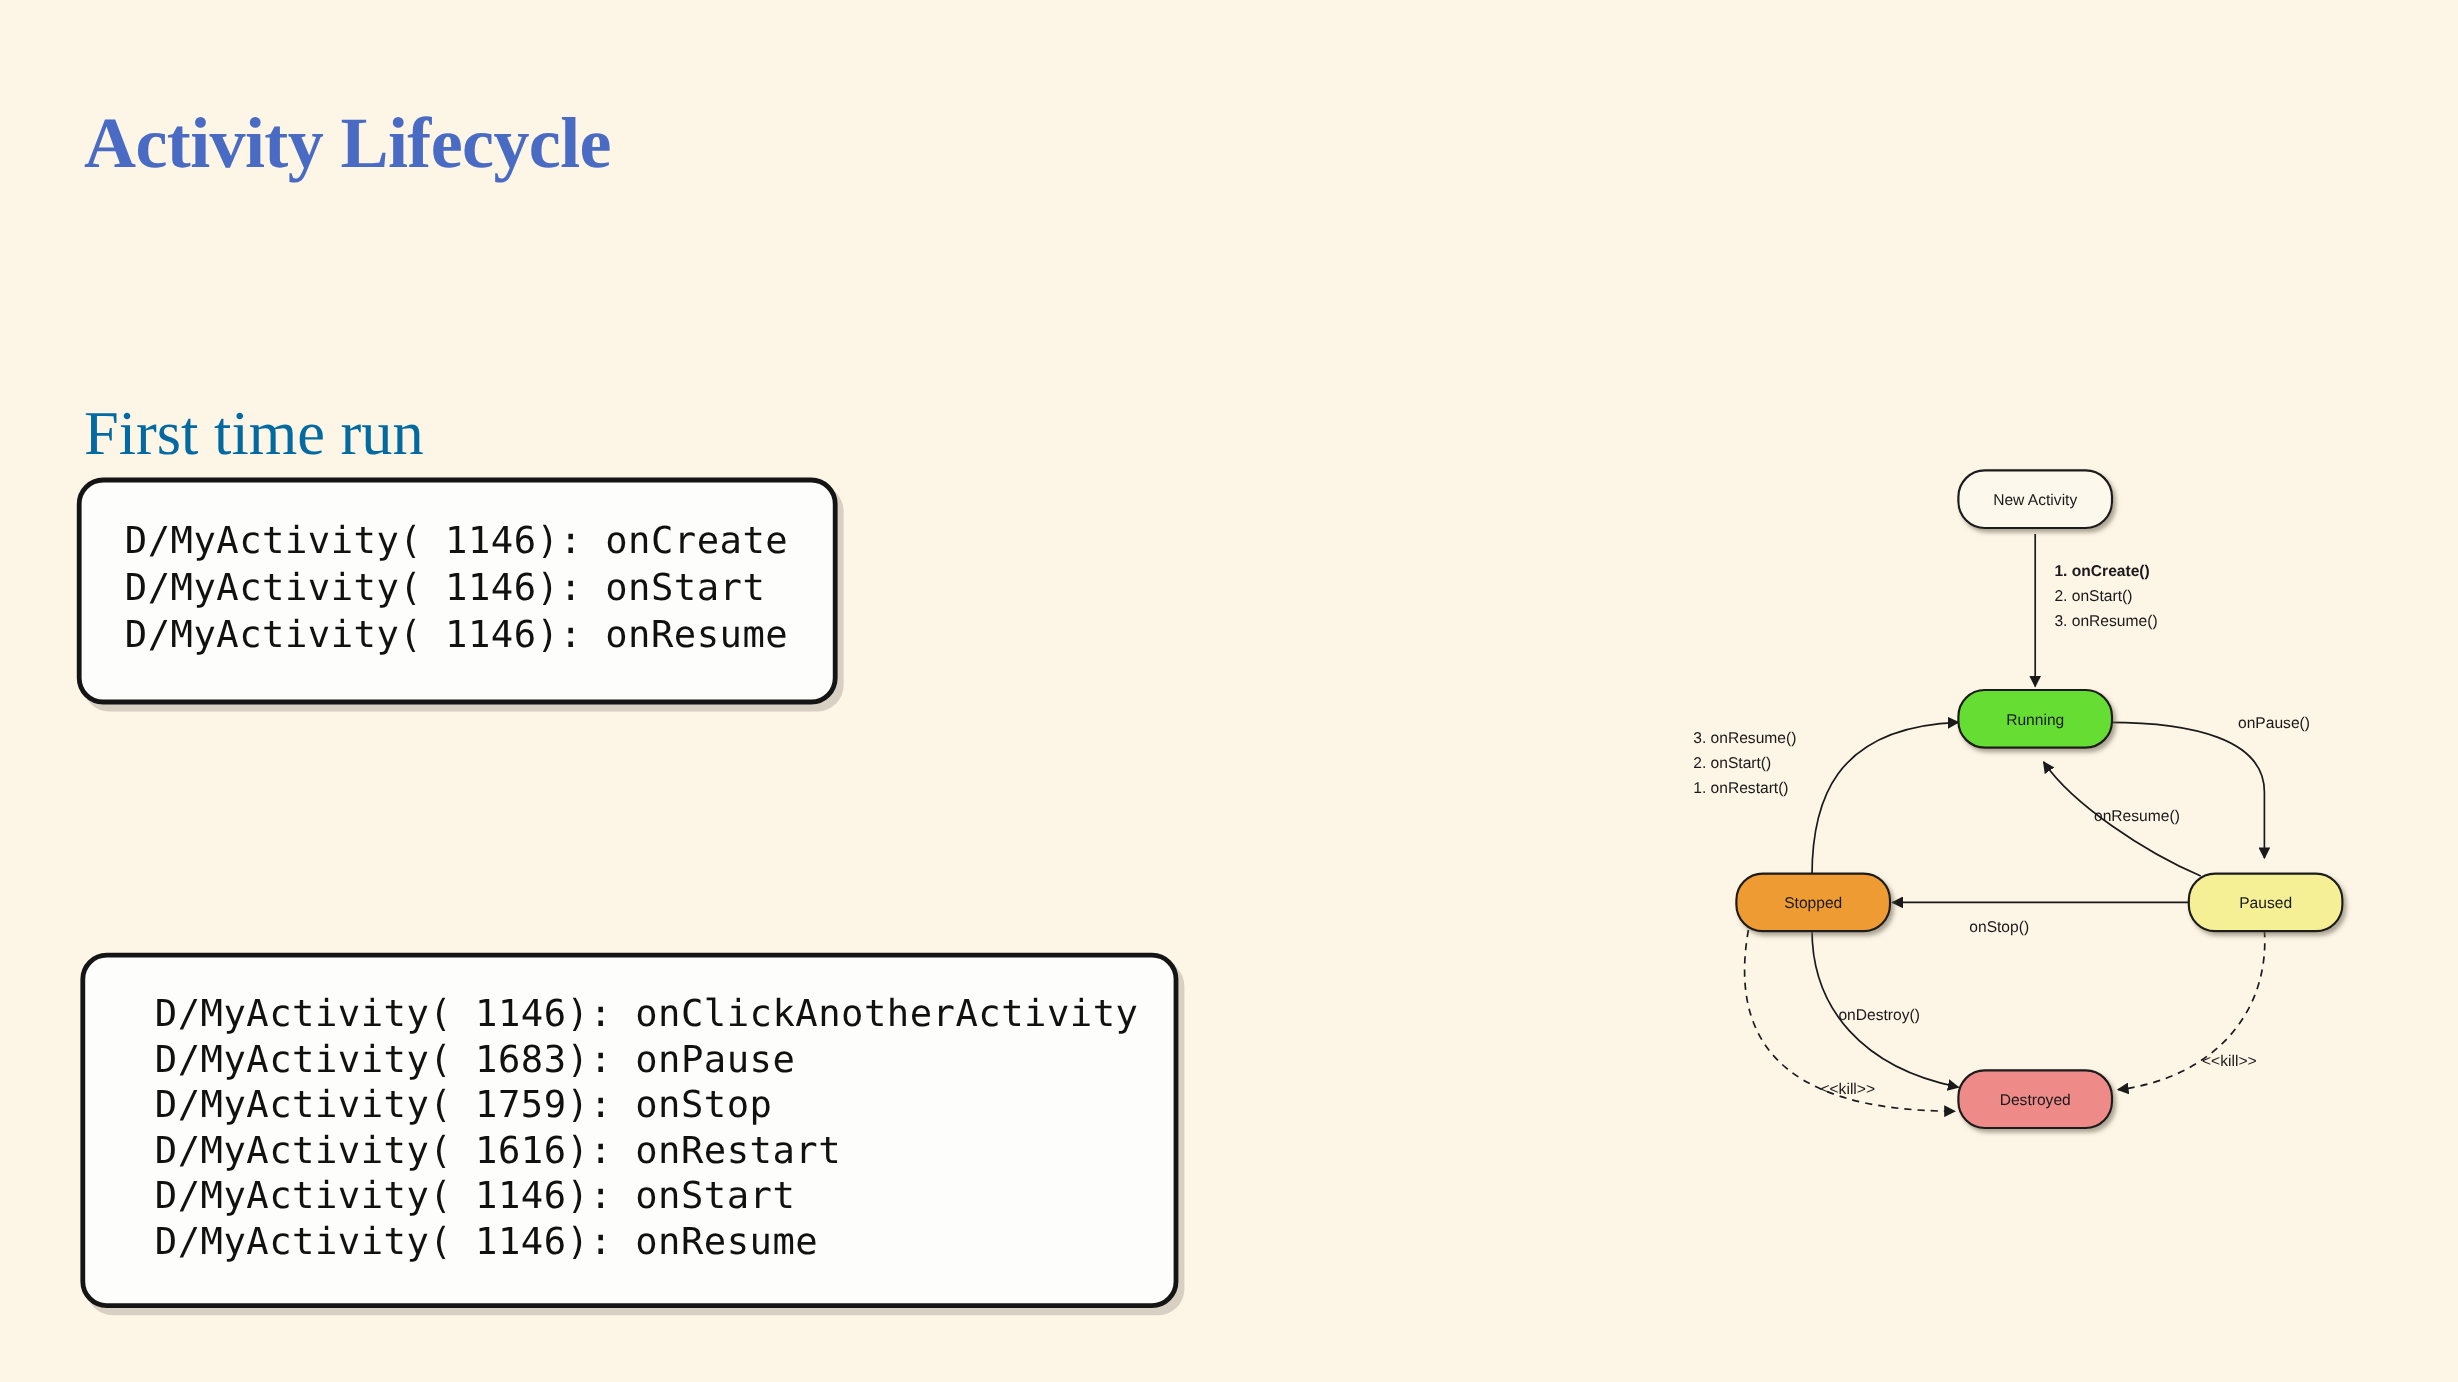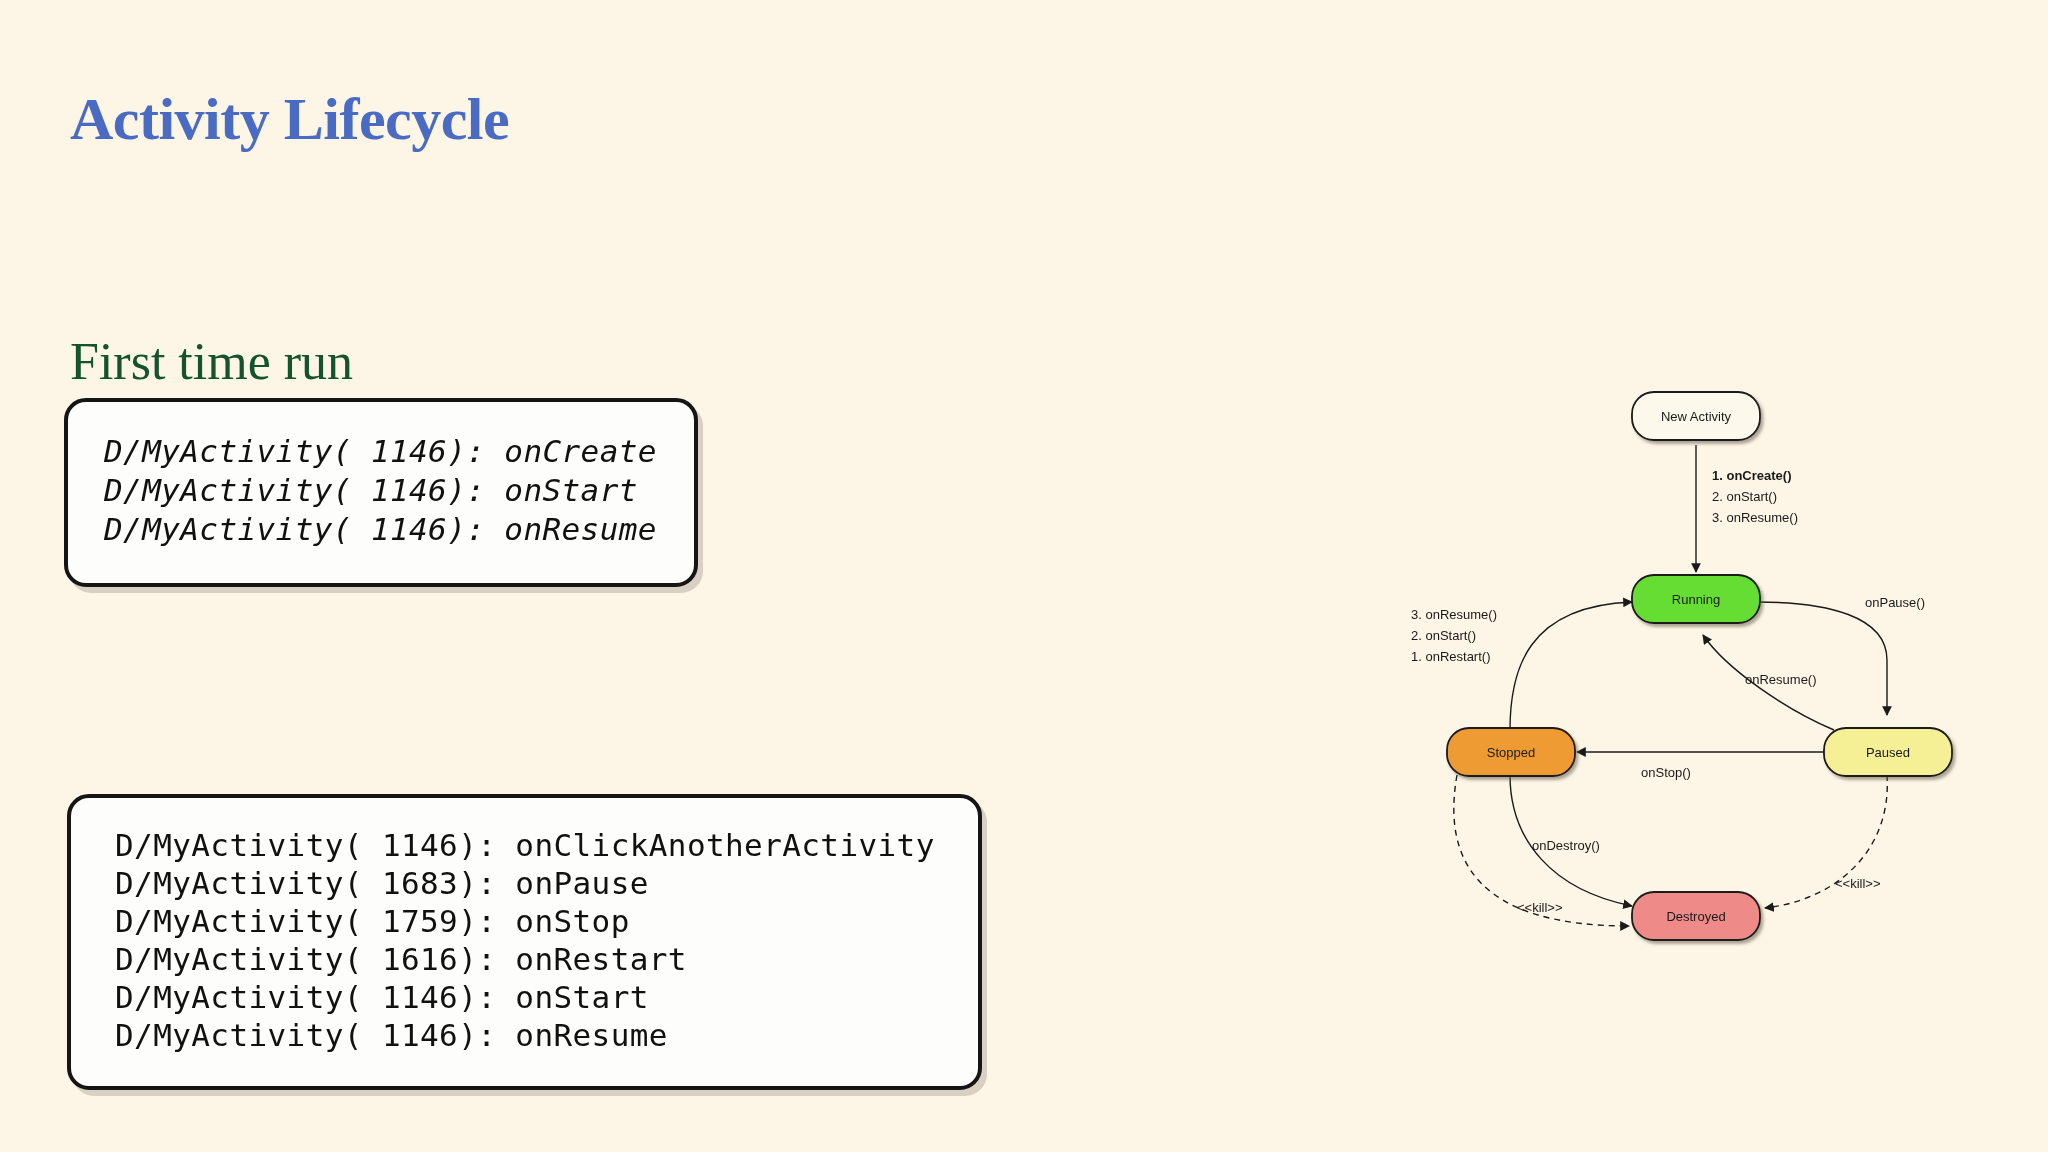--- a/index.html
+++ b/index.html
@@ -36,21 +36,21 @@
     color: #4A6BC4;
     white-space: nowrap;
   }
 
   .section-heading {
     position: absolute;
     font-family: "Liberation Serif", "DejaVu Serif", serif;
     font-weight: normal;
     font-size: 52px;
     line-height: 1.1;
-    color: #14532d;
+    color: #0369a1;
     white-space: nowrap;
   }
   #heading-first-run { left: 70px; top: 290px; }
   #heading-back-button { left: 70px; top: 690px; }
 
   
   .code-box {
     position: absolute;
     background: #FDFDFB;
     border: 4px solid #151515;
@@ -65,34 +65,33 @@
     white-space: pre;
     color: #111111;
   }
 
   #code-box-first-run {
     left: 64px;
     top: 398px;
     width: 634px;
     height: 189px;
     padding: 30px 0 0 36px;
-    font-style: italic;
   }
   #code-box-first-run .code-line {
     font-size: 31px;
     line-height: 39px;
     letter-spacing: 0.4px;
   }
 
   #code-box-back-button {
     left: 67px;
     top: 794px;
     width: 915px;
     height: 296px;
-    padding: 28px 0 0 44px;
+    padding: 28px 0 0 58px;
   }
   #code-box-back-button .code-line {
     font-size: 31px;
     line-height: 38px;
     letter-spacing: 0.4px;
   }
 
   
   #lifecycle-diagram {
     position: absolute;

